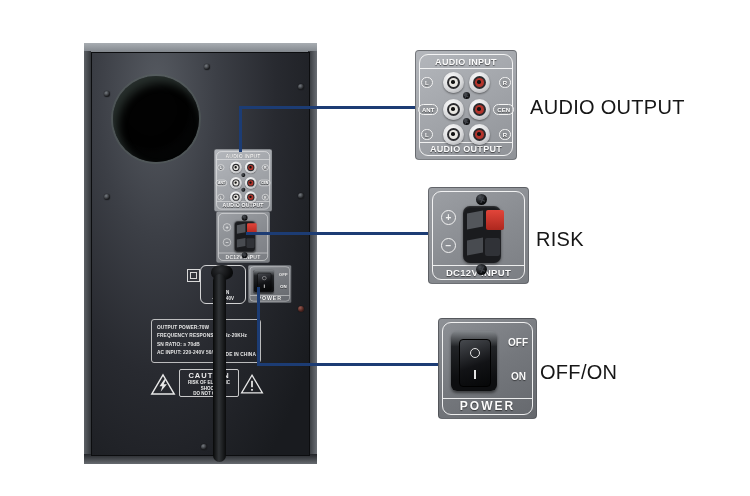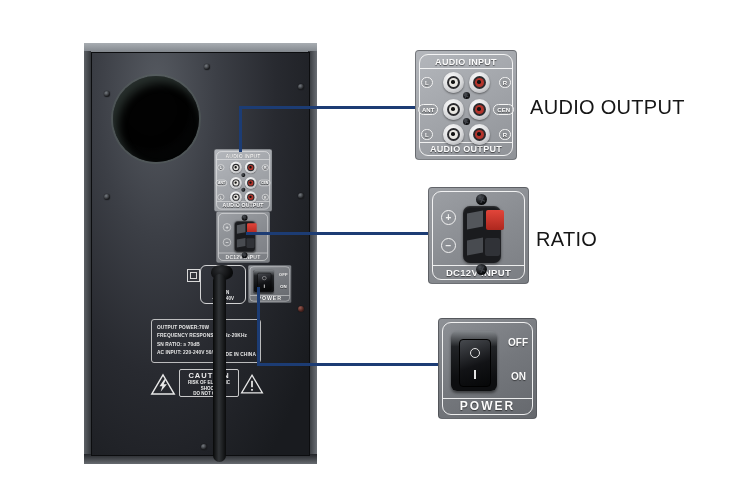--- a/index.html
+++ b/index.html
@@ -337,15 +337,16 @@
       <div class="sw-rocker">
         <div class="sw-o"></div>
         <div class="sw-i"></div>
       </div>
     </div>
     <div class="sw-txt" style="right:8px;top:18px;">OFF</div>
     <div class="sw-txt" style="right:10px;top:52px;">ON</div>
   </div>
 
   <div class="abs bigl" style="left:530px;top:96px;">AUDIO OUTPUT</div>
-  <div class="abs bigl" style="left:536px;top:228px;">RATIO</div>
+  <div class="abs bigl" style="left:536px;top:228px;">RISK</div>
+  <div class="abs bigl" style="left:540px;top:361px;">OFF/ON</div>
 
 </div>
 
 </body></html>

